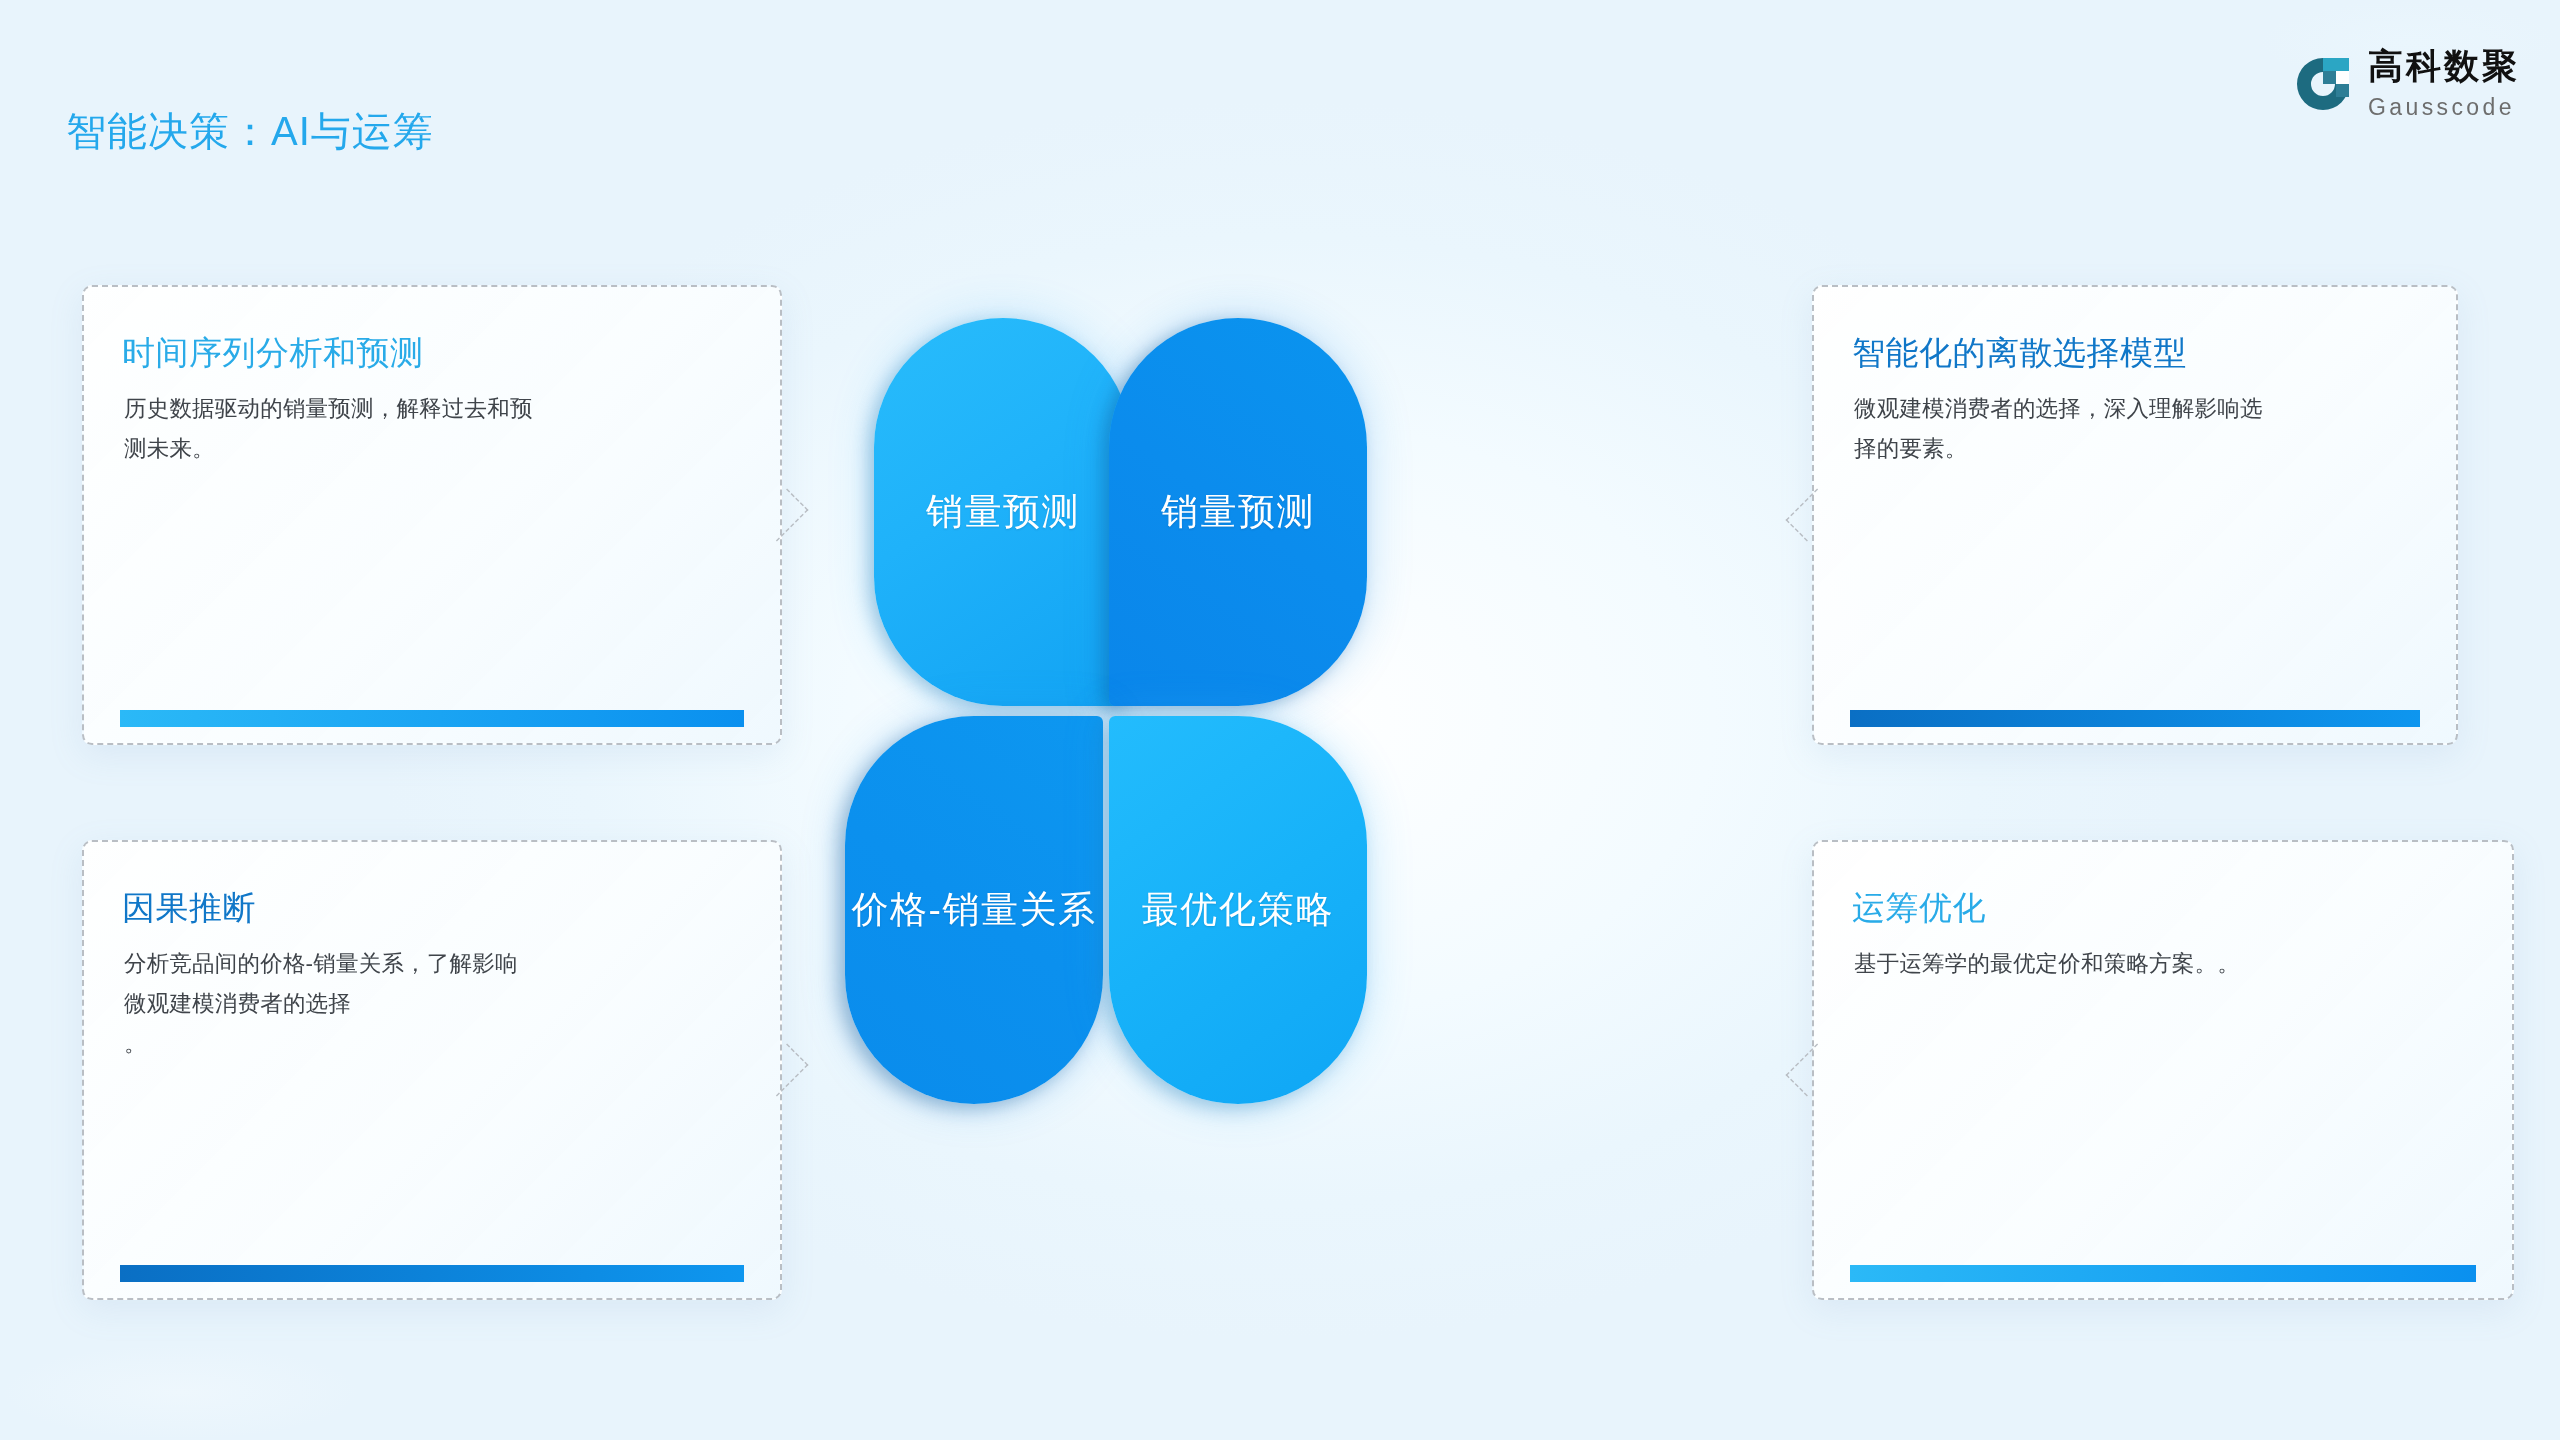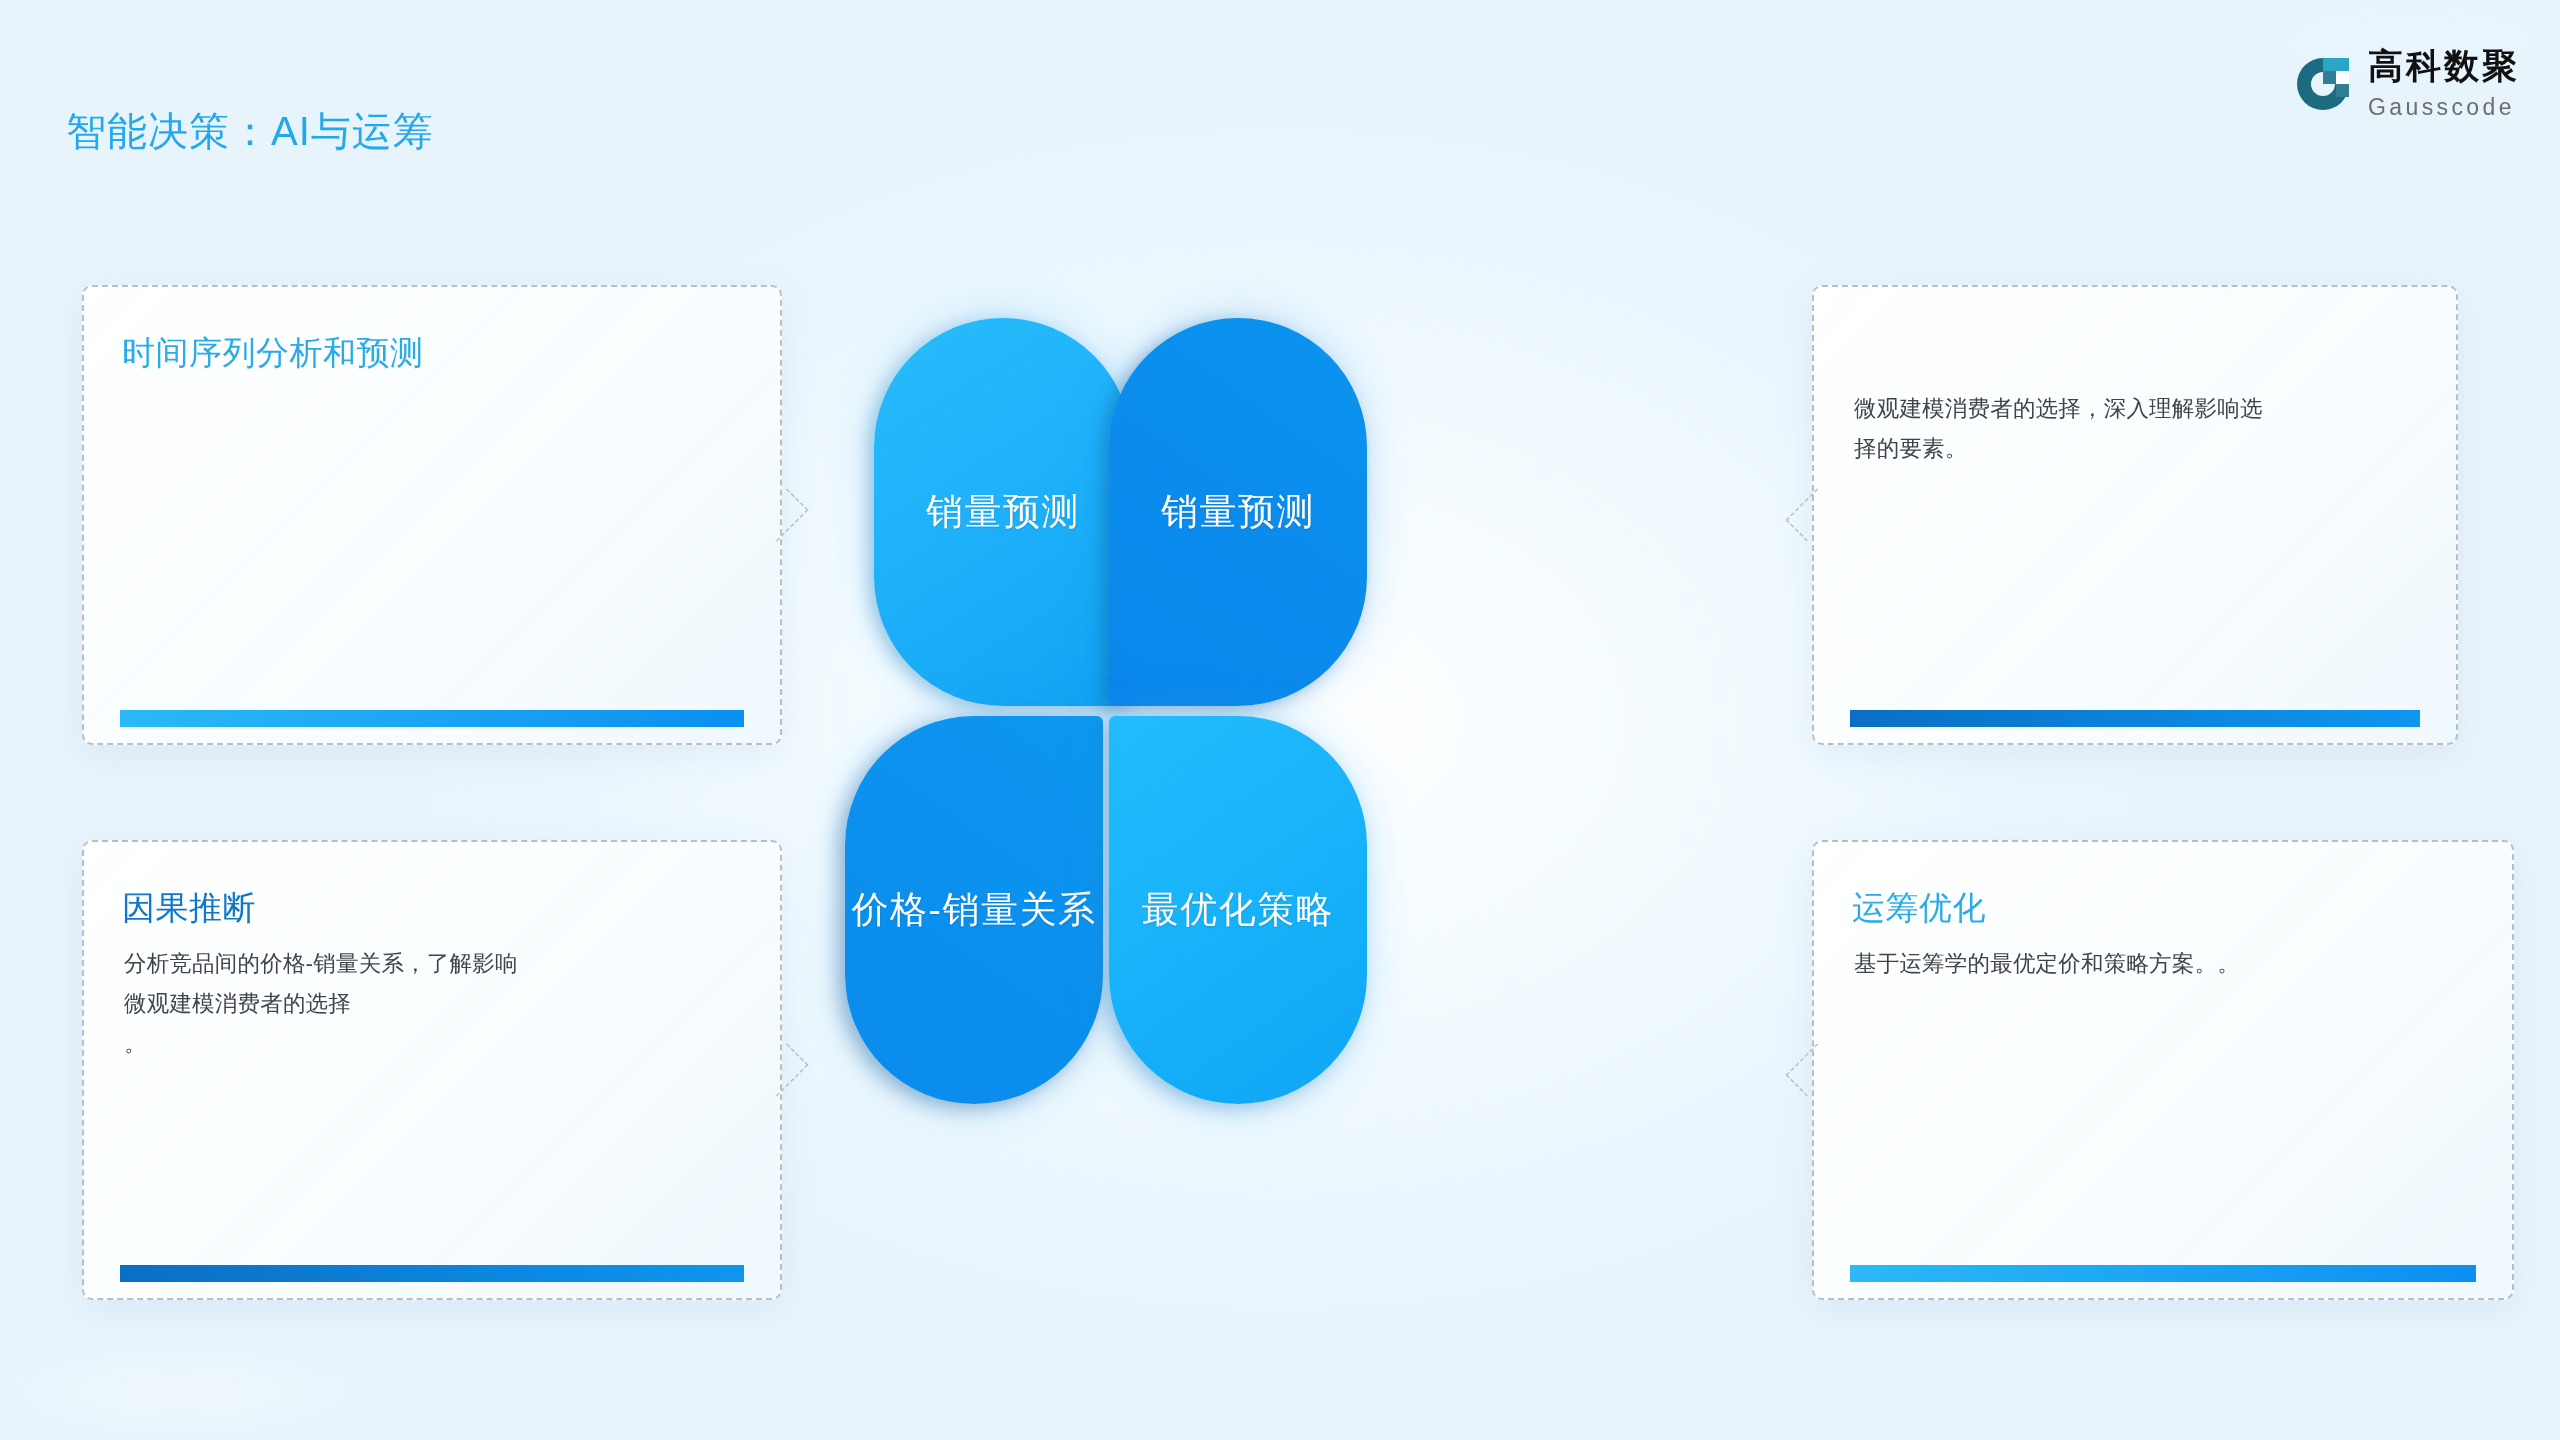--- a/index.html
+++ b/index.html
@@ -151,20 +151,22 @@
     <span class="petal-label">价格-销量关系</span>
   </div>
   <div class="petal" id="petal-br">
     <span class="petal-label">最优化策略</span>
   </div>
 </div>
 
 <div class="card" id="card-1">
   <div class="card-inner">
     <div class="card-title" style="color: rgb(41, 171, 232);">时间序列分析和预测</div>
+    <div class="card-body">历史数据驱动的销量预测，解释过去和预
+测未来。</div>
     <div class="card-bar" style="background: linear-gradient(90deg, rgb(43, 185, 247) 0%, rgb(10, 144, 239) 100%);"></div>
     <div class="tail tail-right">
         <span></span>
       </div>
   </div>
 </div>
 
 <div class="card" id="card-3">
   <div class="card-inner">
     <div class="card-title" style="color: rgb(16, 119, 200);">因果推断</div>
@@ -173,20 +175,21 @@
 。</div>
     <div class="card-bar" style="background: linear-gradient(90deg, rgb(10, 111, 196) 0%, rgb(14, 150, 239) 100%);"></div>
     <div class="tail tail-right">
         <span></span>
       </div>
   </div>
 </div>
 
 <div class="card" id="card-2">
   <div class="card-inner">
+    <div class="card-title" style="color: rgb(16, 119, 200);">智能化的离散选择模型</div>
     <div class="card-body">微观建模消费者的选择，深入理解影响选
 择的要素。</div>
     <div class="card-bar" style="background: linear-gradient(90deg, rgb(10, 111, 196) 0%, rgb(14, 150, 239) 100%);"></div>
     <div class="tail tail-left">
         <span></span>
       </div>
   </div>
 </div>
 
 <div class="card" id="card-4">

